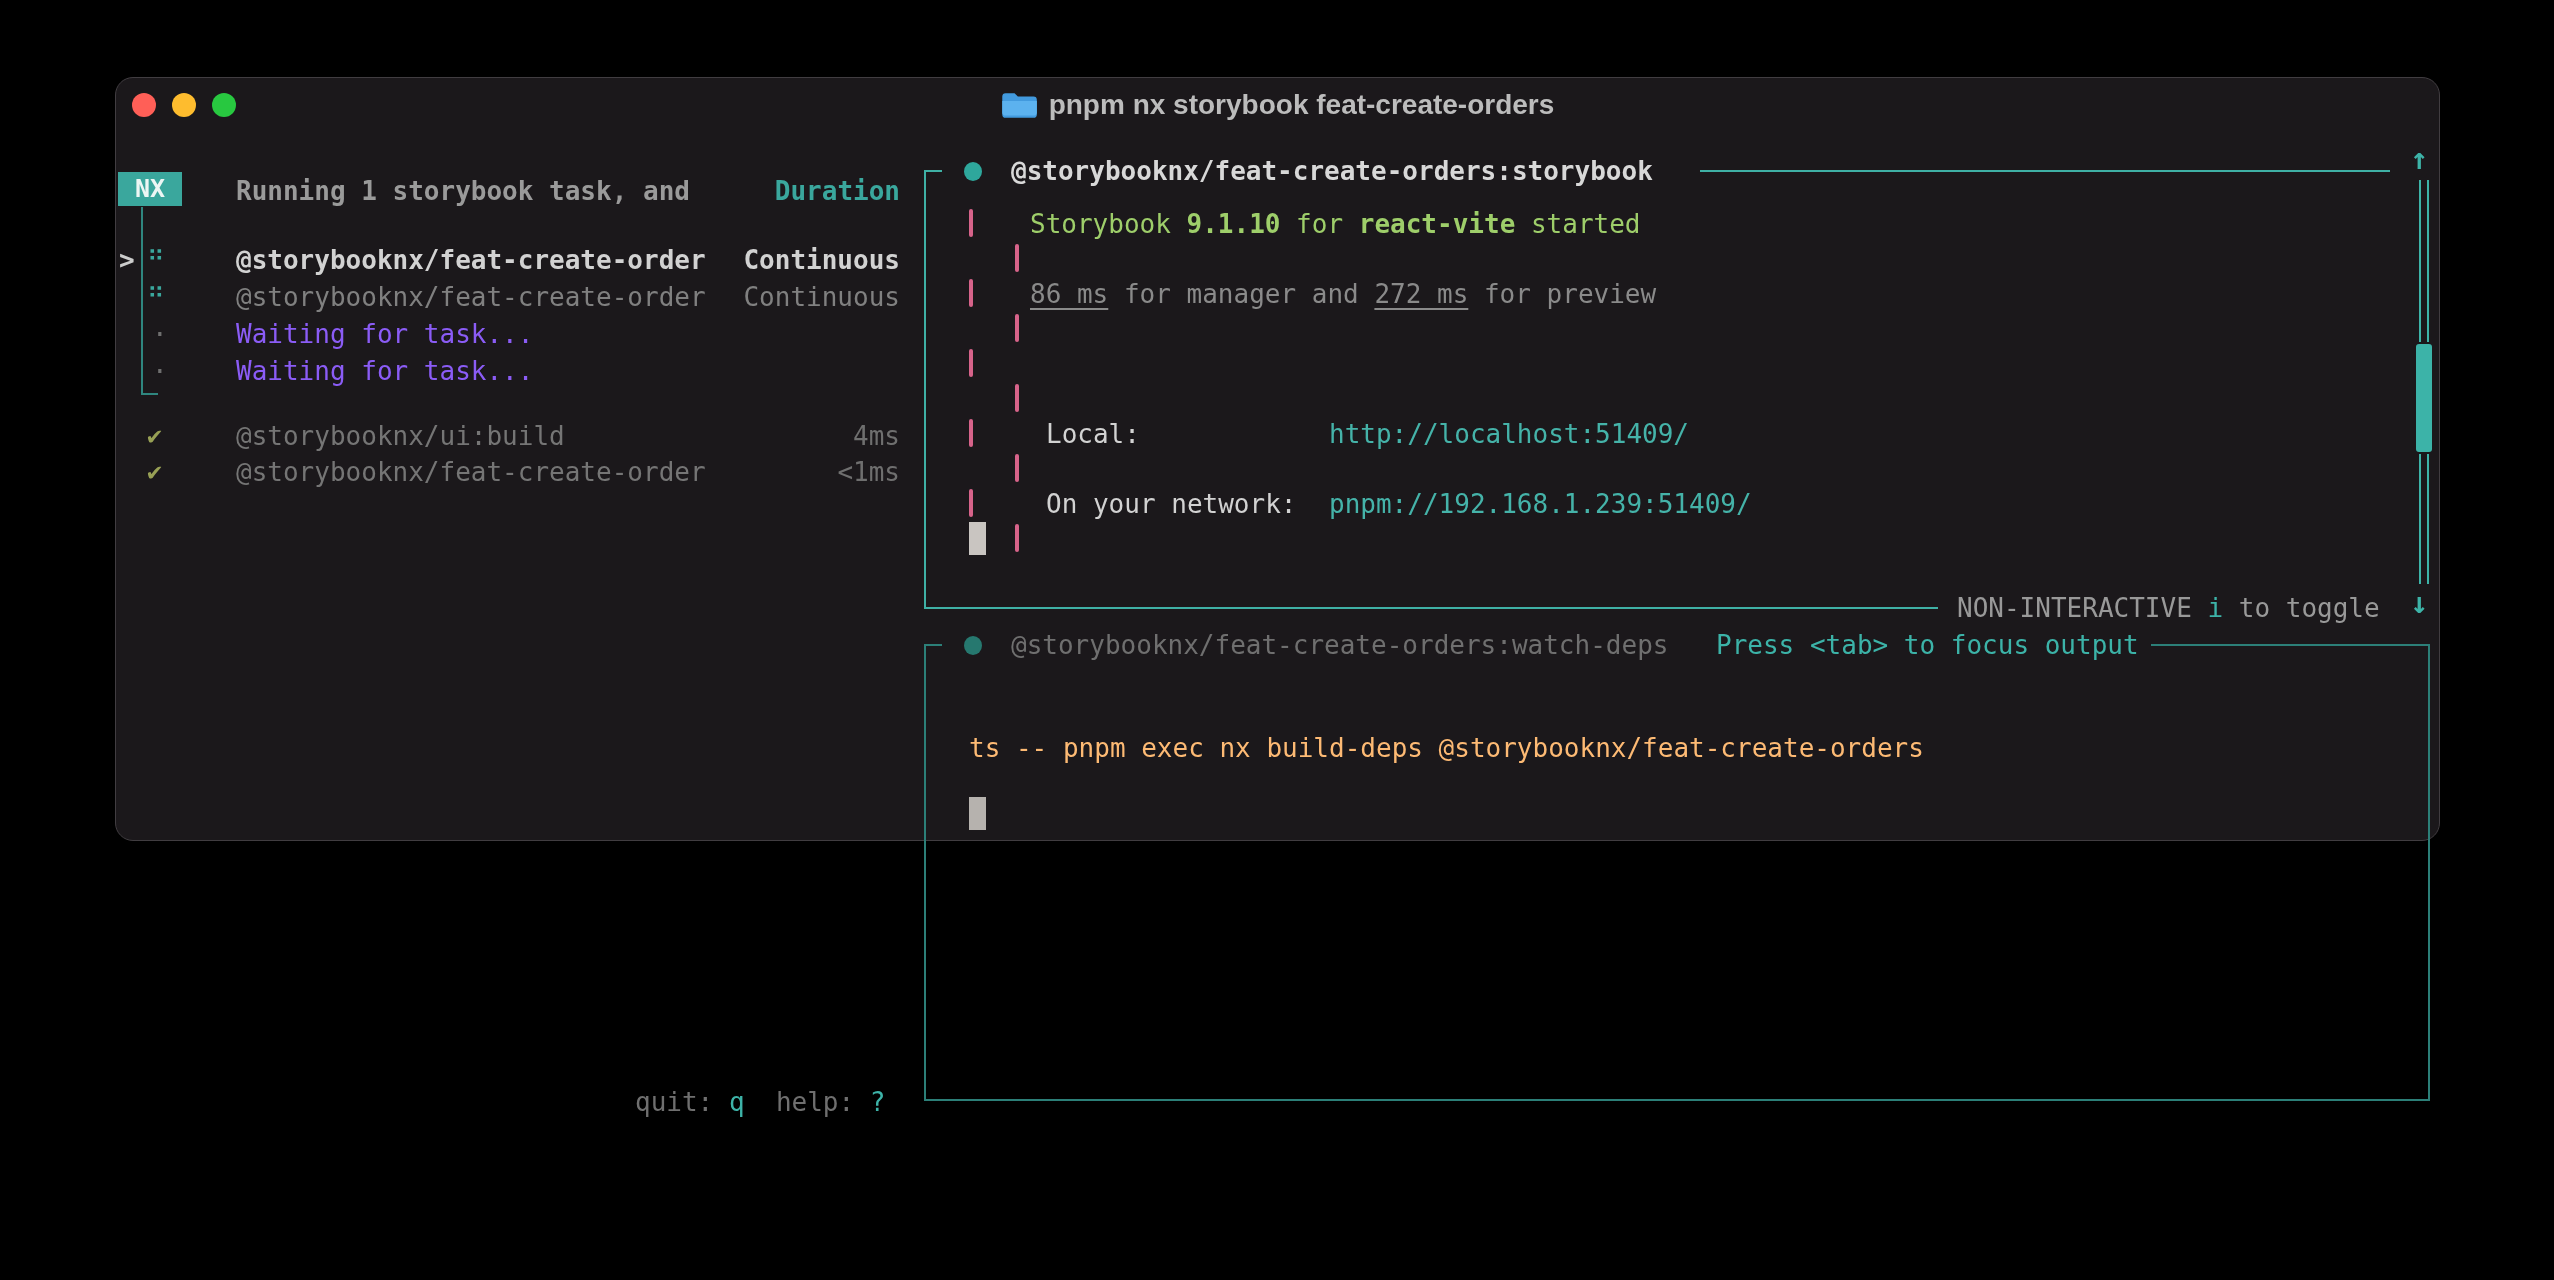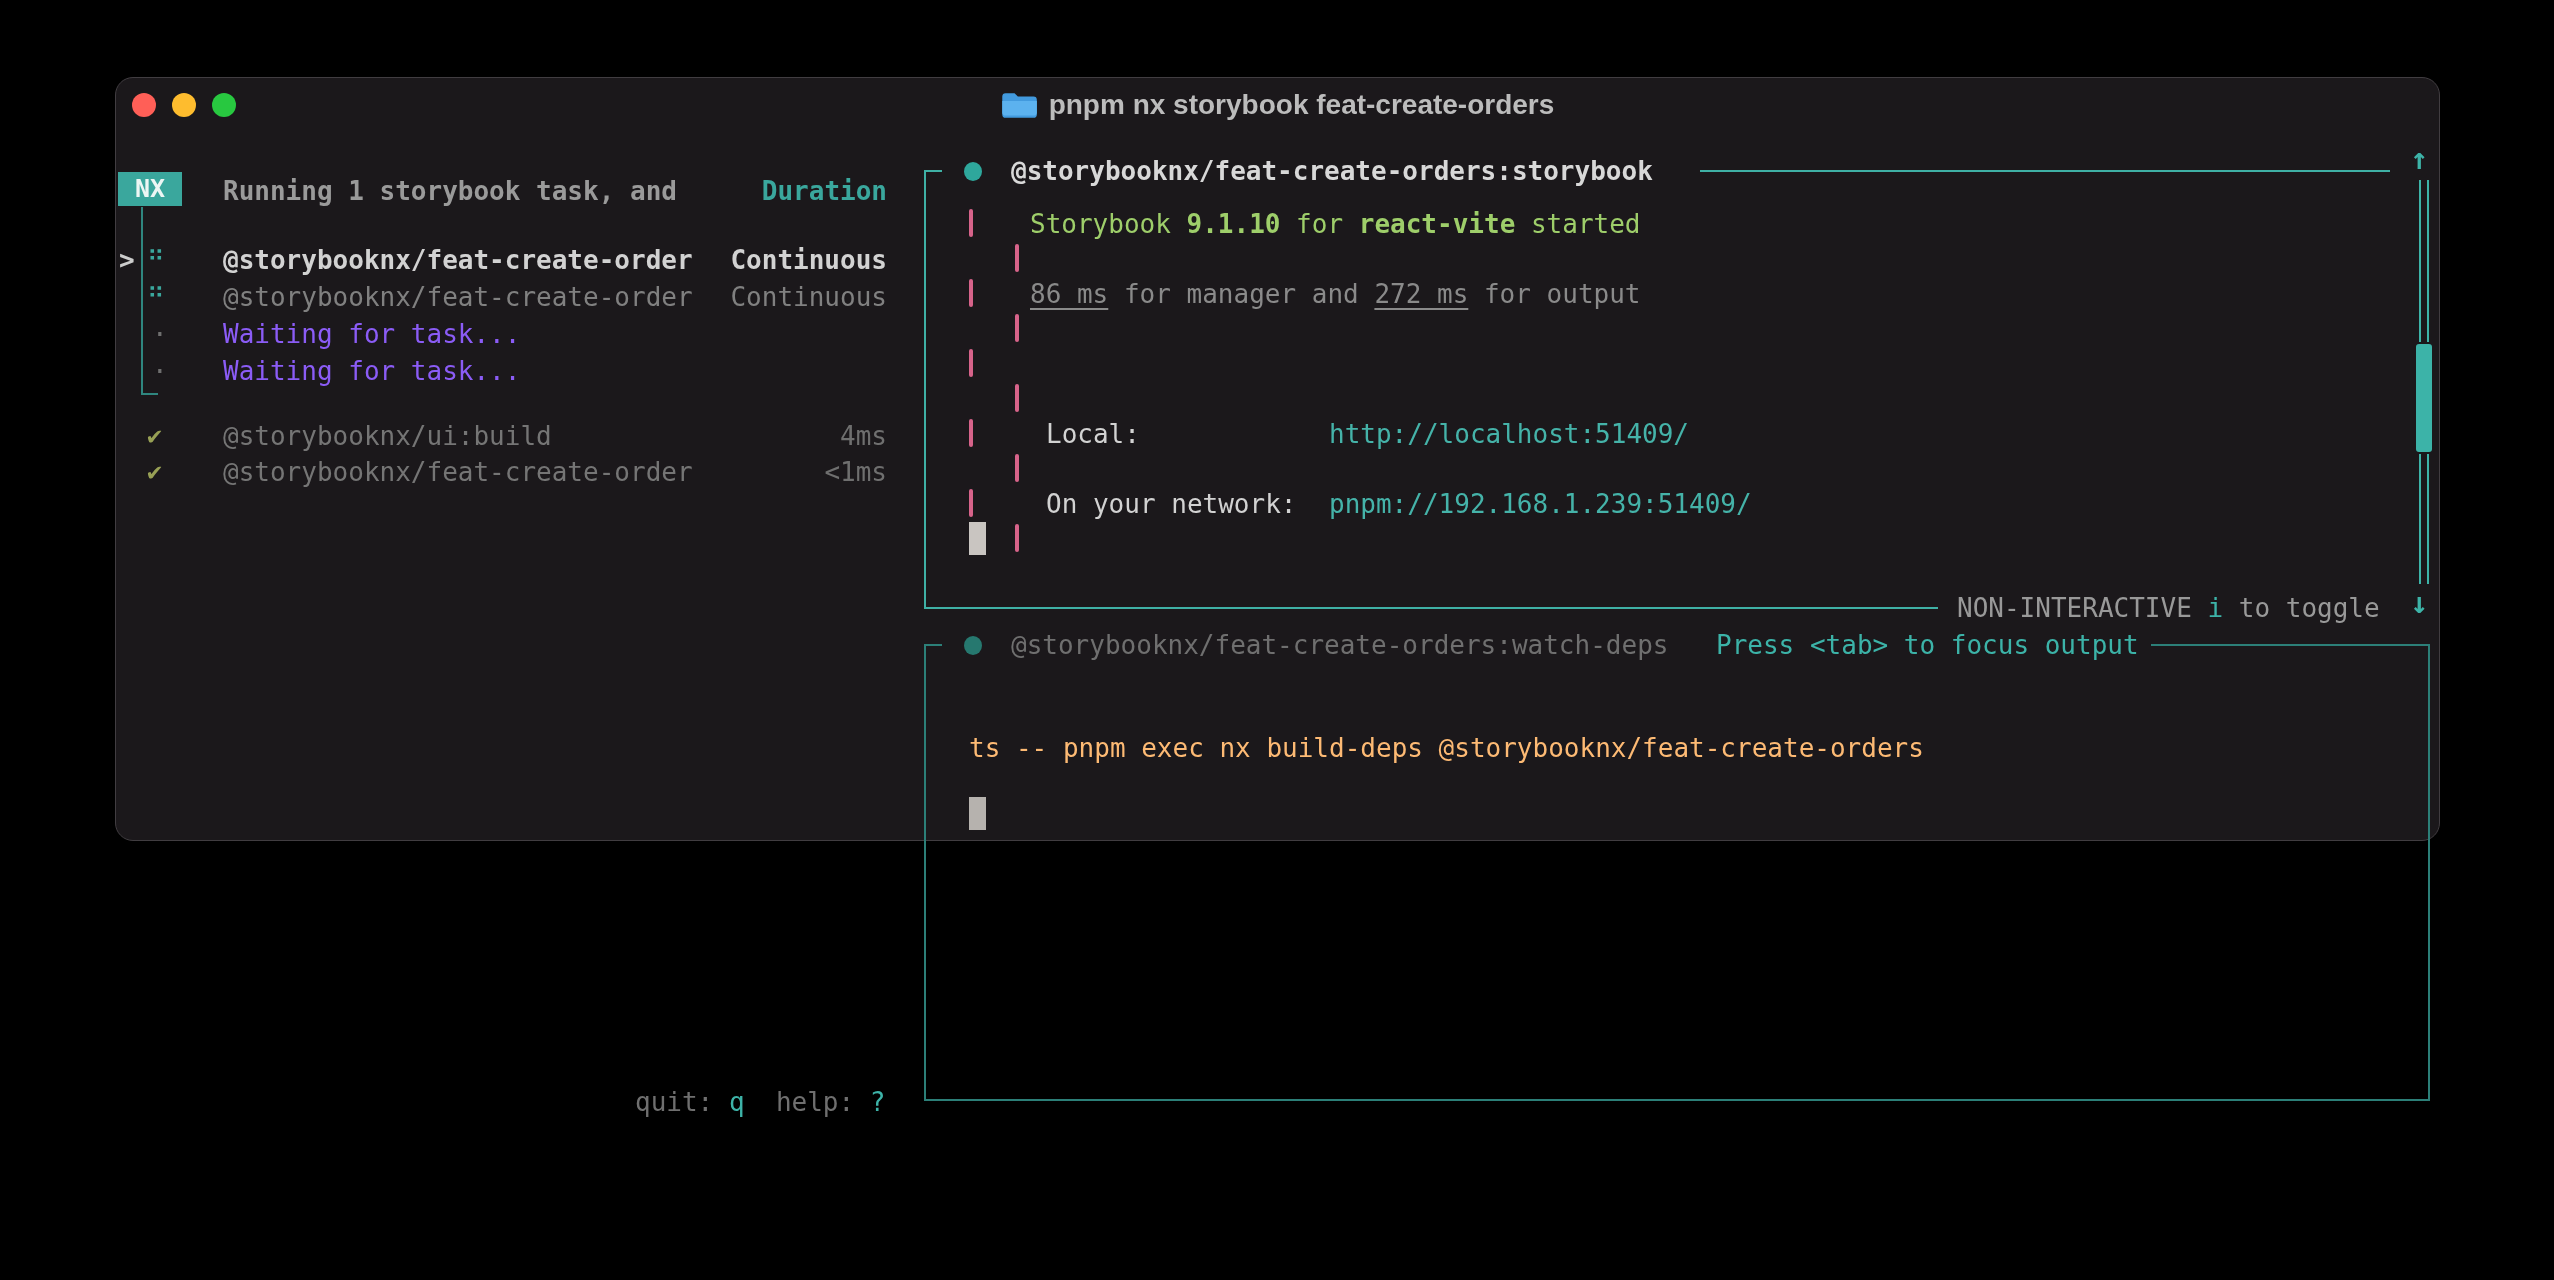--- a/index.html
+++ b/index.html
@@ -20,21 +20,21 @@
                font-size:28px; color:#bcbcbc; }
 
   
   .mono { font-size:26px; line-height:34px; white-space:pre; }
   .abs  { position:absolute; }
 
   
   .nx-badge { left:2px; top:94px; width:64px; height:34px; background:#3aa79d;
               color:#ecf6f4; font-weight:bold; font-size:25px;
               display:flex; align-items:center; justify-content:center; }
-  .lp-row { left:107px; width:664px; height:34px; display:flex;
+  .lp-row { left:120px; width:664px; height:34px; display:flex;
             justify-content:space-between; align-items:flex-start; }
   .lp-header-text { color:#9a9a9a; font-weight:bold; }
   .lp-duration    { color:#3aa79d; font-weight:bold; }
   .tree-line { left:25px; top:129px; width:2px; height:188px; background:#2f867f; }
   .tree-foot { left:25px; top:315px; width:17px; height:2px; background:#2f867f; }
   .selector  { left:3px;  top:165px; color:#cccccc; font-weight:bold; }
   .task-icon { left:31px; color:#3aa79d; font-size:24px; }
   .dot-icon  { left:36px; color:#6f6f6f; }
   .row-bright { color:#d2d2d2; font-weight:bold; }
   .row-gray   { color:#808080; }
@@ -169,21 +169,21 @@
     <div class="abs tp-rows">
       <div class="tprow" style="top:0;">
         <div class="pbar pb1"></div>
         <span class="mono t-green"><span>Storybook </span><b>9.1.10</b><span> for </span><b>react-vite</b><span> started</span></span>
       </div>
       <div class="tprow" style="top:35px;">
           <div class="pbar pb2"></div>
         </div>
       <div class="tprow" style="top:70px;">
         <div class="pbar pb1"></div>
-        <span class="mono t-timing"><u>86 ms</u><span> for manager and </span><u>272 ms</u><span> for output</span></span>
+        <span class="mono t-timing"><u>86 ms</u><span> for manager and </span><u>272 ms</u><span> for preview</span></span>
       </div>
       <div class="tprow" style="top:105px;">
           <div class="pbar pb2"></div>
         </div>
       <div class="tprow" style="top:140px;">
           <div class="pbar pb1"></div>
         </div>
       <div class="tprow" style="top:175px;">
           <div class="pbar pb2"></div>
         </div>

